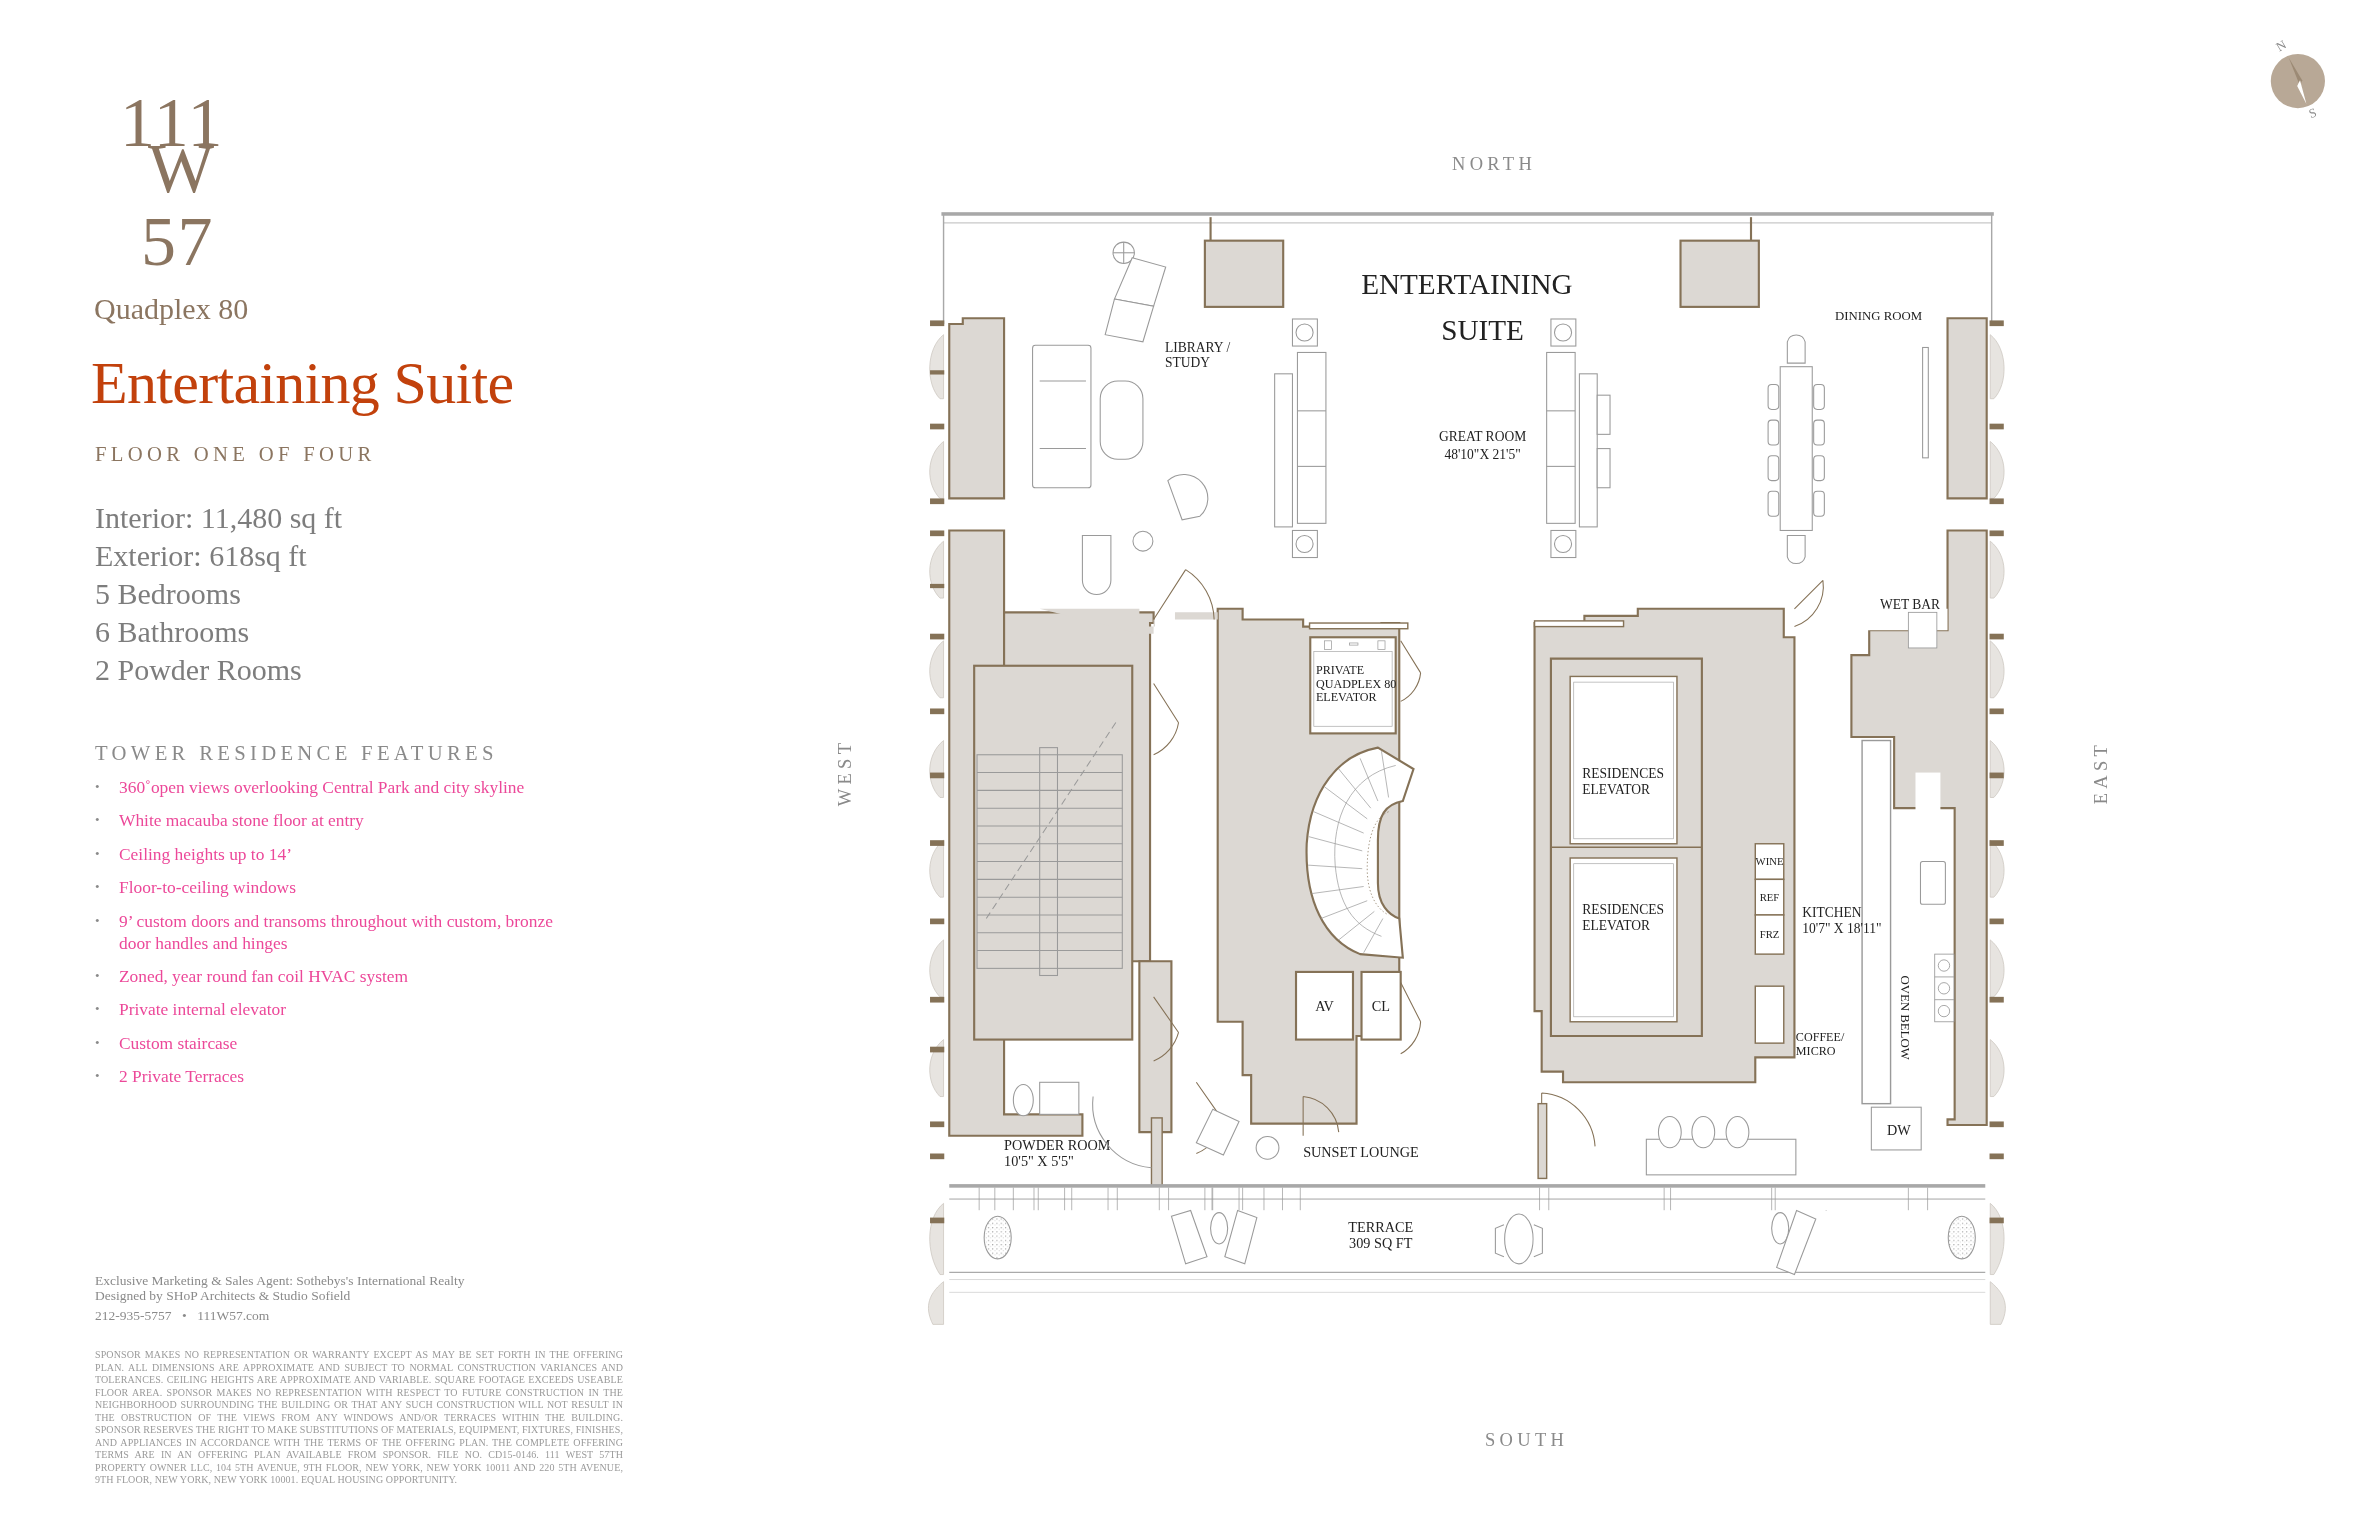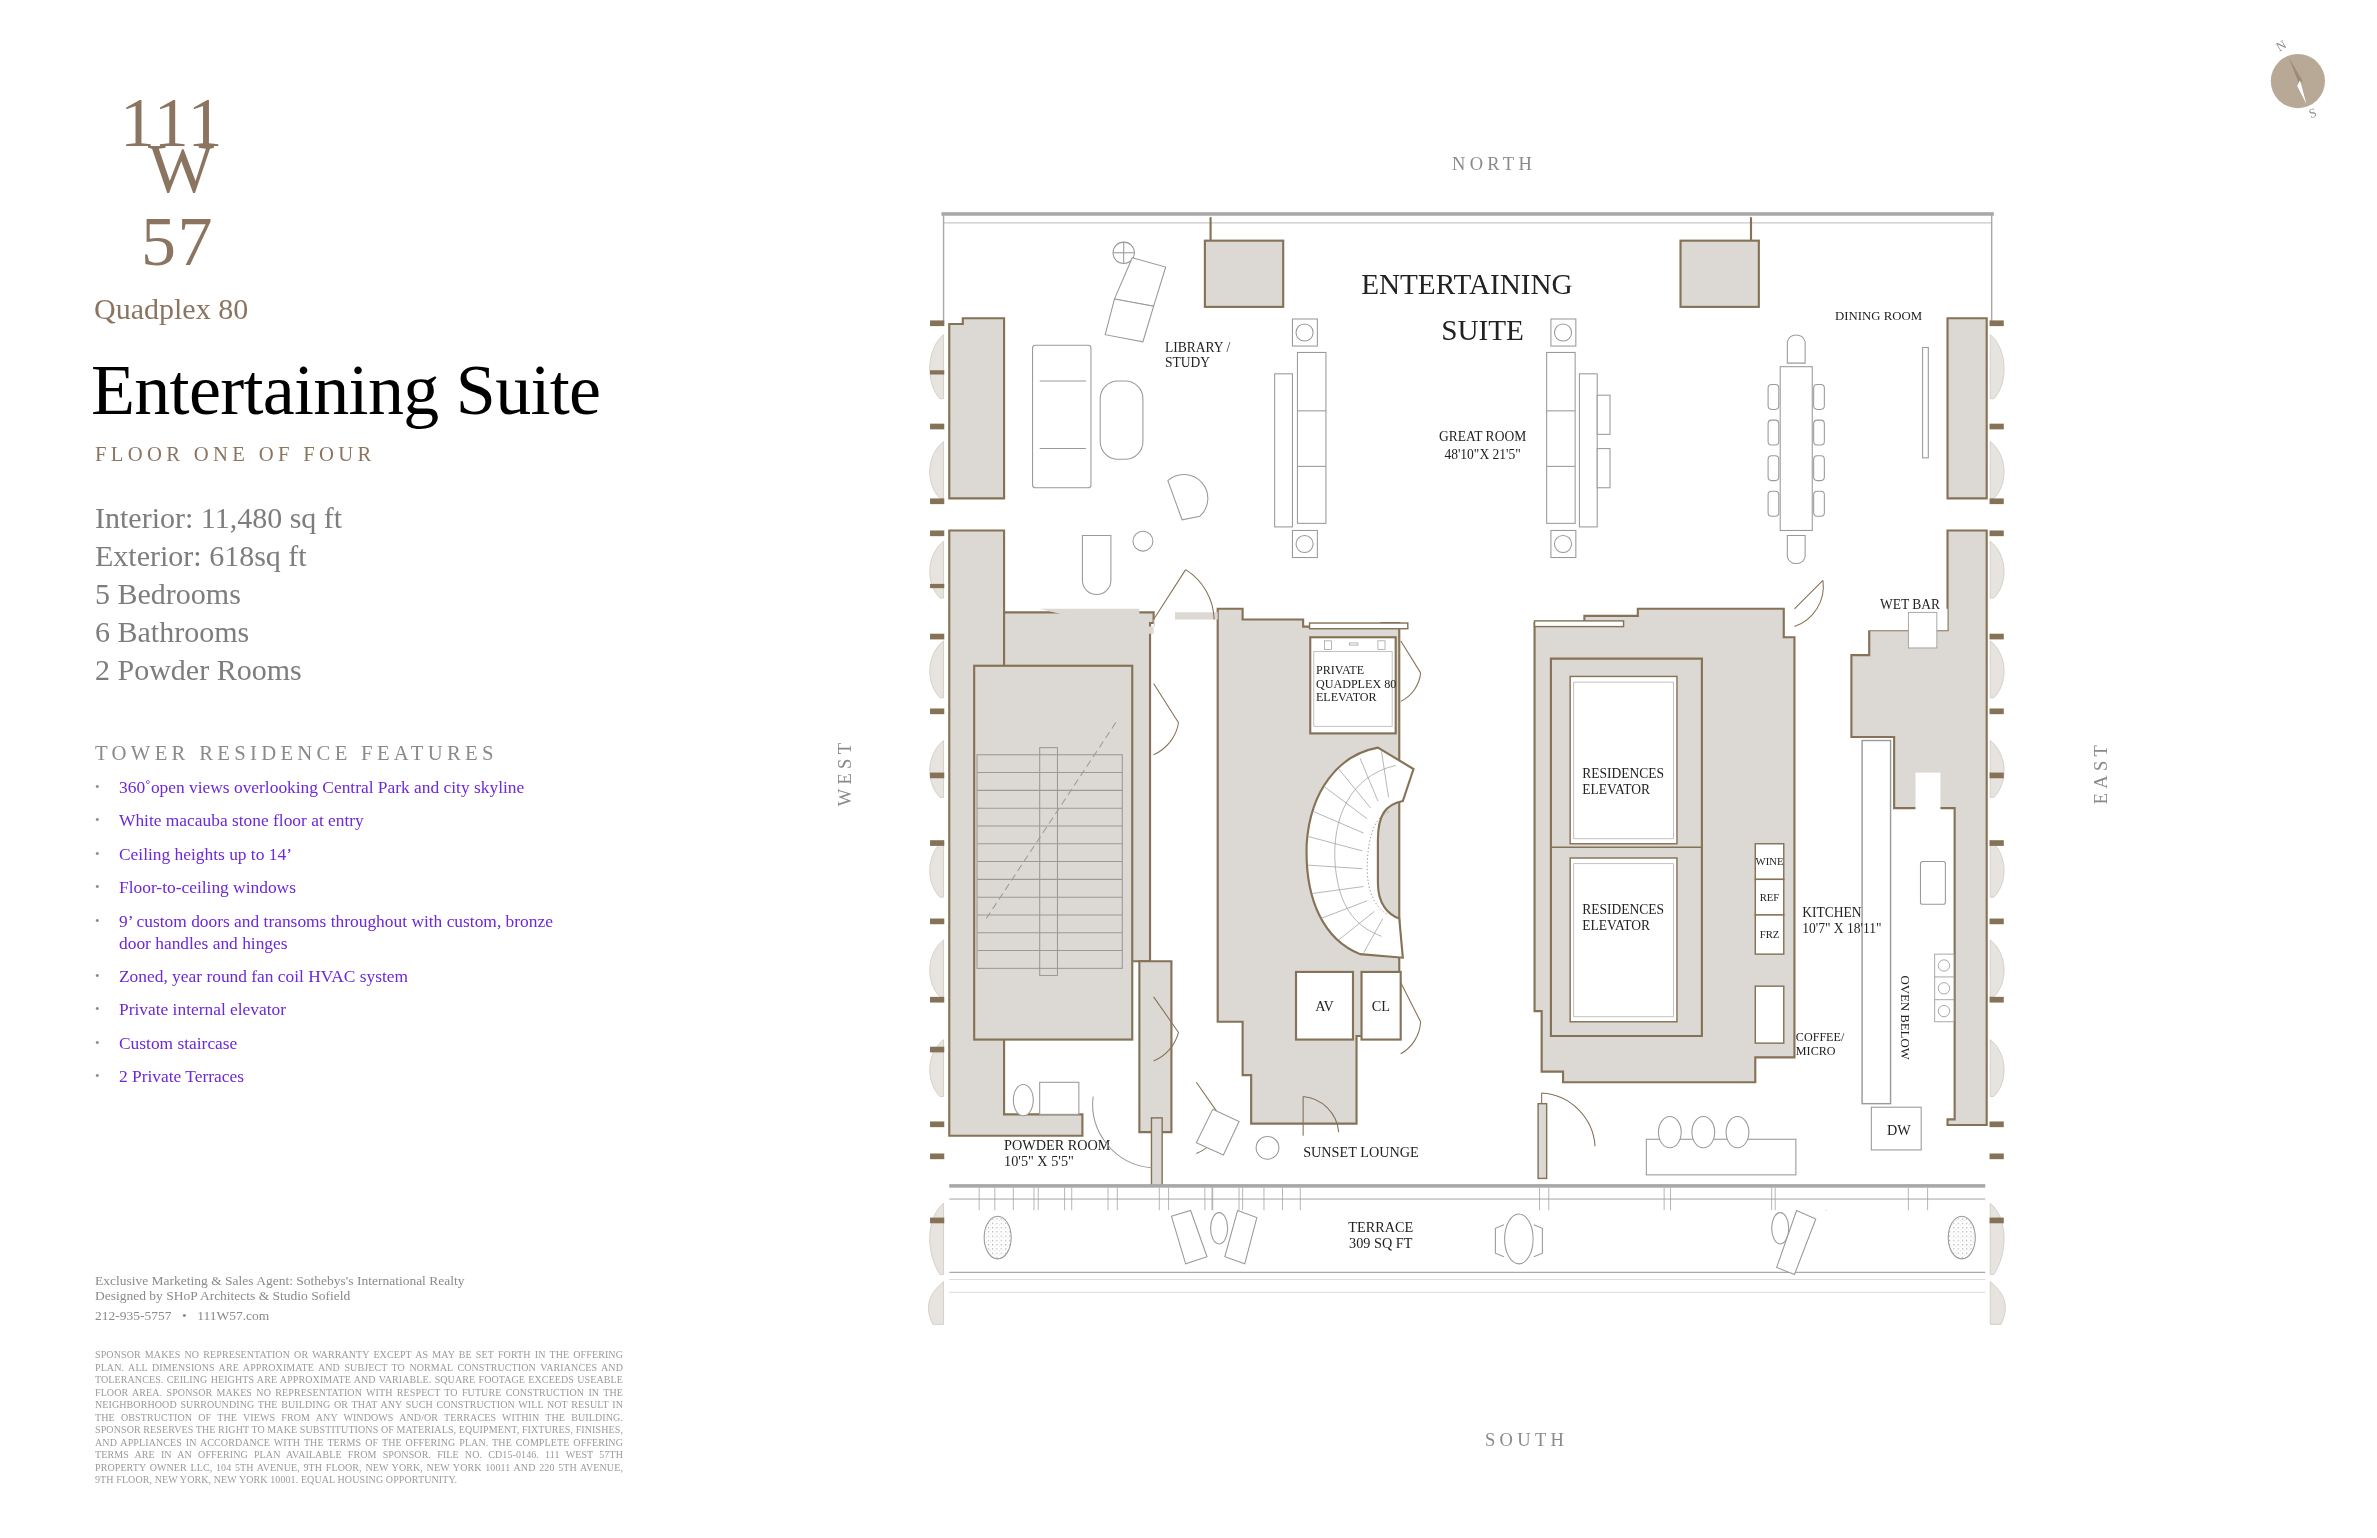--- a/index.html
+++ b/index.html
@@ -1,24 +1,24 @@
 <!DOCTYPE html>
 <html style="font-size:11.4px"><head>
 <meta charset="utf-8">
 <style>
   html, body { margin:0; padding:0; background:#ffffff; }
   body { width:2377px; height:1538px; position:relative; overflow:hidden; font-family:"Liberation Serif","DejaVu Serif",serif; }
   .abs { position:absolute; }
   .logo-line { left:121px; font-size:70px; line-height:1; letter-spacing:1.4px; color:#8b7560; }
   .subtitle { left:94px; top:292px; font-size:30px; color:#8b7560; }
-  .title { left:91px; top:349px; font-size:72px; color:#000000; letter-spacing:-0.7px; white-space:nowrap; }
+  .title { left:91px; top:349px; font-size:60px; color:#c2410c; letter-spacing:-0.7px; white-space:nowrap; }
   .floor-label { left:95px; top:443px; font-size:20.7px; letter-spacing:4.3px; color:#8b7560; }
   .stats { left:95px; top:499px; font-size:30px; line-height:38px; color:#7d7d7d; }
   .features-head { left:95px; top:742px; font-size:20.7px; letter-spacing:4.3px; color:#8a8a8a; }
-  .features { left:95px; top:776px; width:499px; font-size:17.4px; line-height:22px; color:#6d28d9; margin:0; padding:0; list-style:none; }
+  .features { left:95px; top:776px; width:499px; font-size:17.4px; line-height:22px; color:#ec4899; margin:0; padding:0; list-style:none; }
   .features li { position:relative; padding-left:24px; margin-bottom:11.4px; }
   .features li::before { content:"•"; position:absolute; left:0; top:0; font-size:13px; color:#8a8a8a; }
   .credit { left:95px; font-size:13.5px; color:#8a8a8a; }
   .disclaimer { left:95px; top:1349px; width:528px; font-size:10px; line-height:12.5px; color:#9a9a9a; text-align:justify; letter-spacing:0.1px; text-transform:uppercase; }
   .compass-dir { font-size:18.5px; letter-spacing:4.3px; color:#8a8a8a; }
   svg text { font-family:"Liberation Serif","DejaVu Serif",serif; }
 </style>
 </head>
 <body>
 

